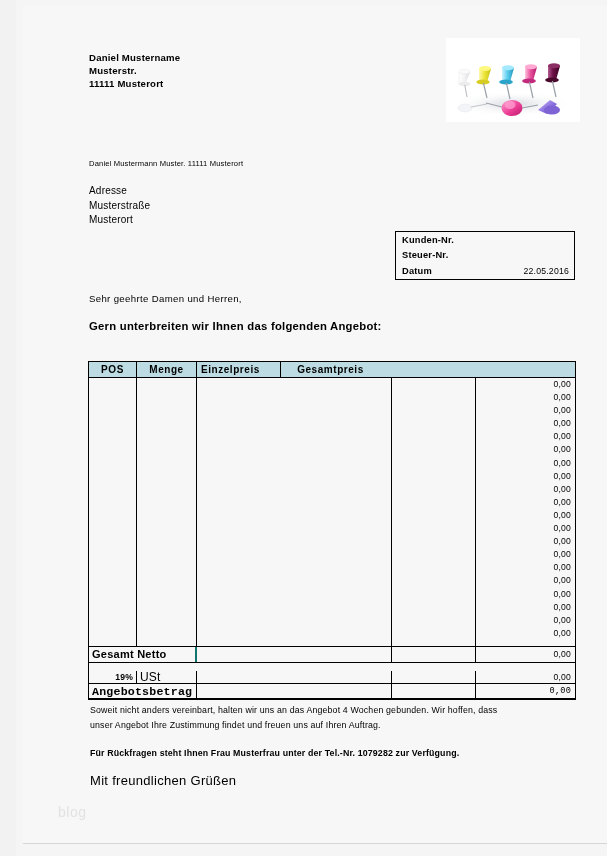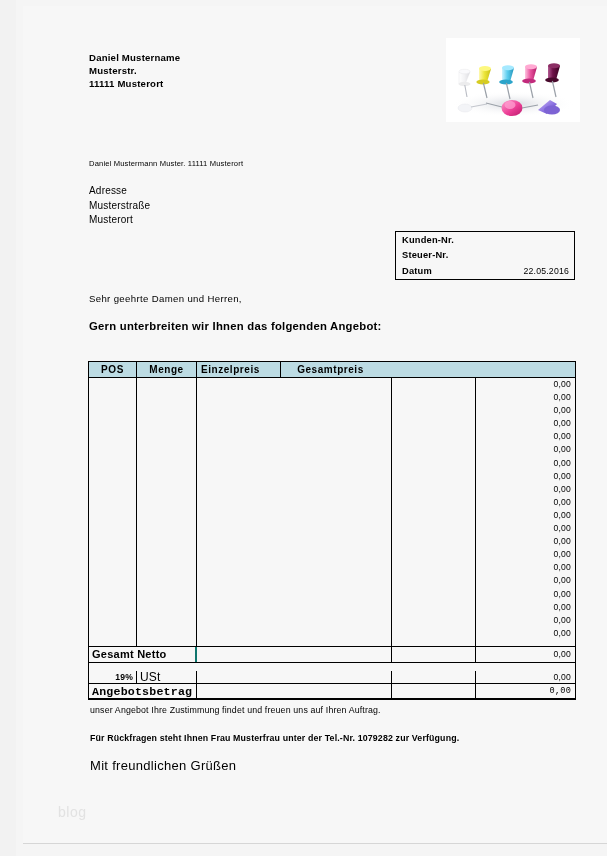--- a/index.html
+++ b/index.html
@@ -463,20 +463,21 @@
       <div class="trow frow" id="row-total">
         <div class="cell c-span">Angebotsbetrag</div>
         <div class="cell c-txt"></div>
         <div class="cell c-einz"></div>
         <div class="cell c-ges last amt">0,00</div>
       </div>
 
     </div>
 
     <div id="closing">
+      <div class="para">Soweit nicht anders vereinbart, halten wir uns an das Angebot 4 Wochen gebunden. Wir hoffen, dass</div>
       <div class="para">unser Angebot Ihre Zustimmung findet und freuen uns auf Ihren Auftrag.</div>
       <div class="gap-a"></div>
       <div class="para bold">Für Rückfragen steht Ihnen Frau Musterfrau unter der Tel.-Nr. 1079282 zur Verfügung.</div>
       <div class="gap-b"></div>
       <div class="sign">Mit freundlichen Grüßen</div>
     </div>
 
     <div id="watermark">blog</div>
 
   </div>

